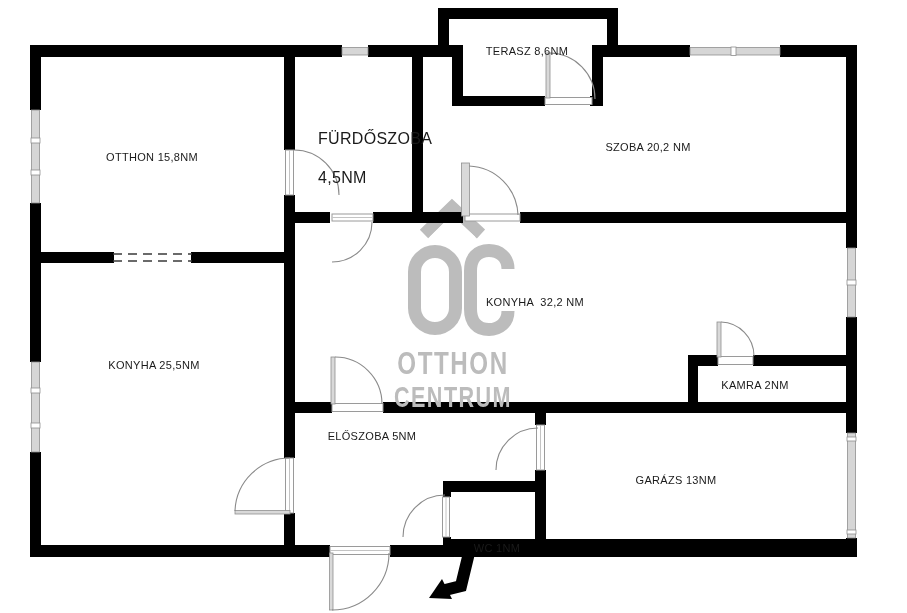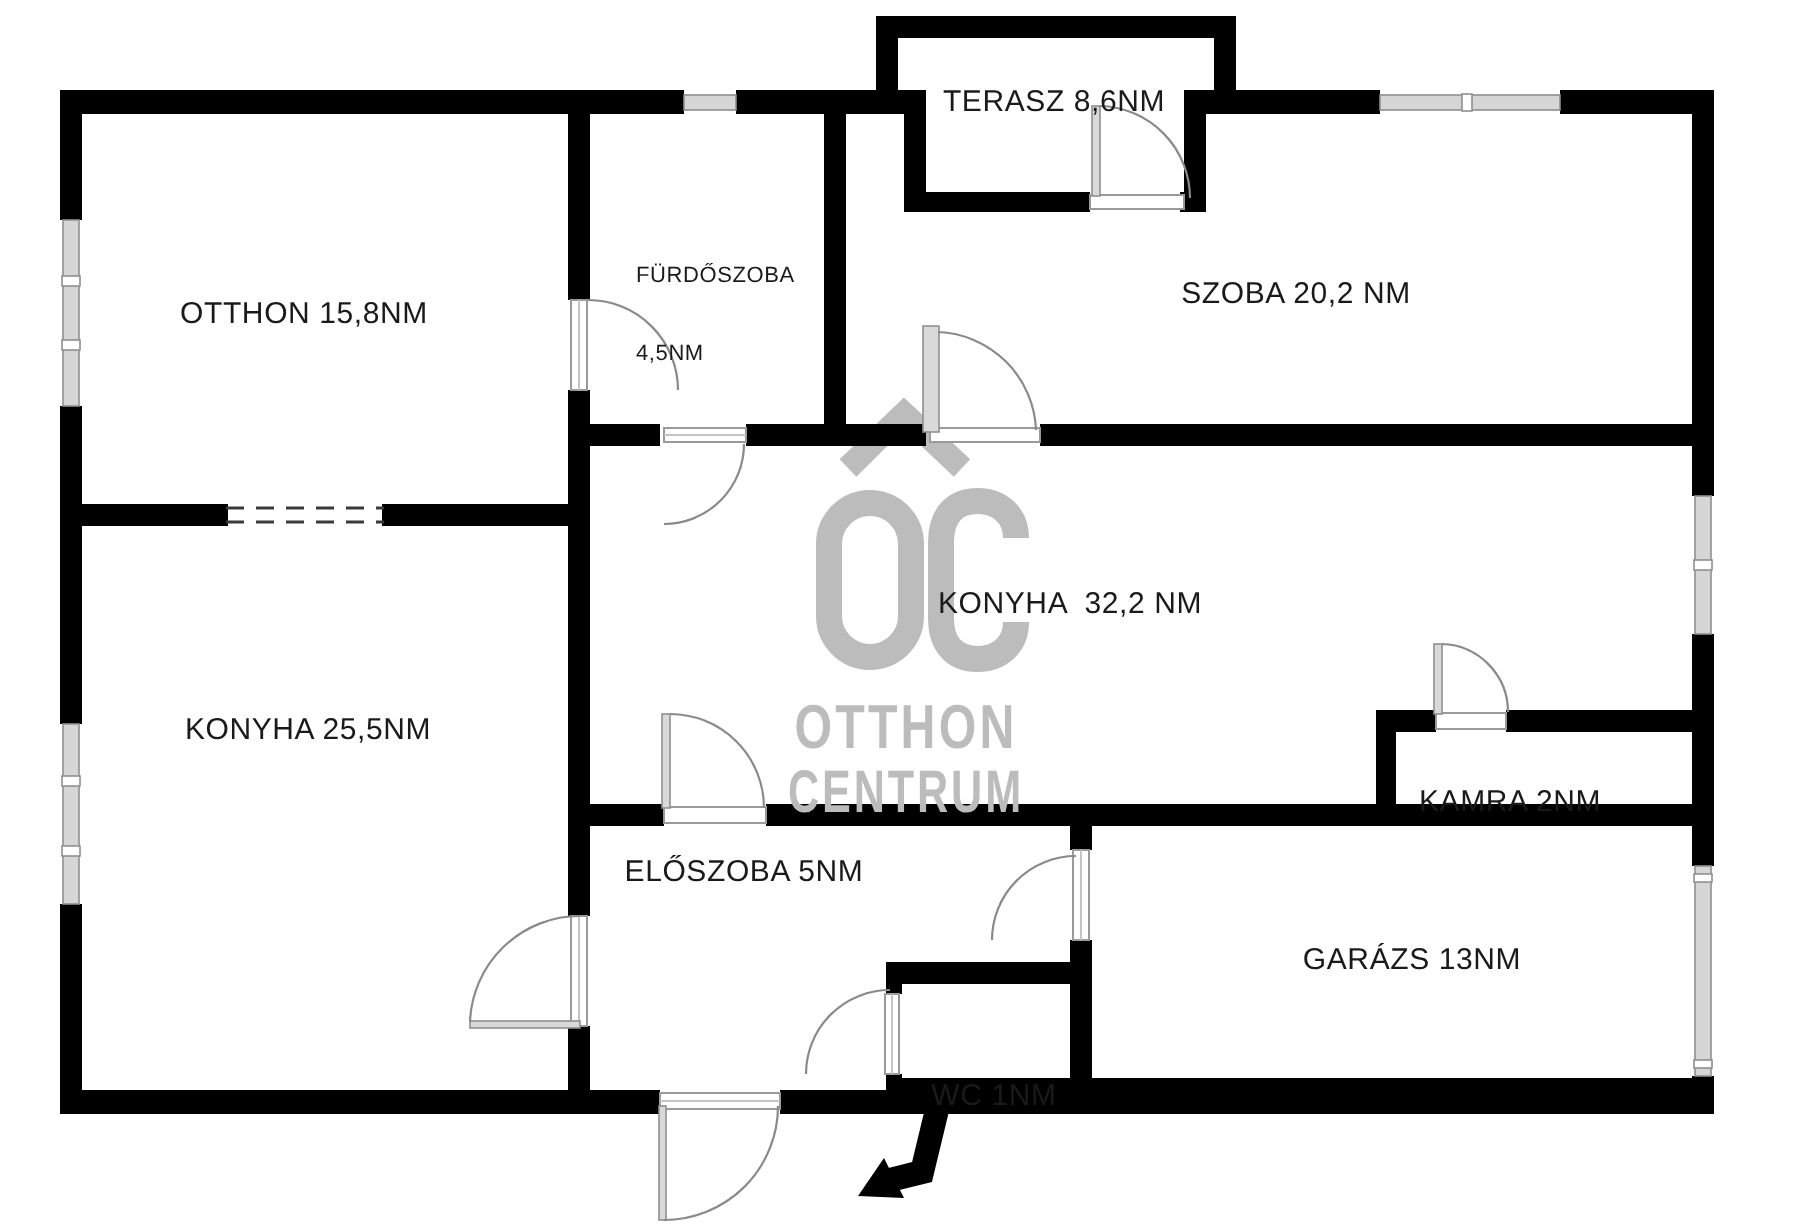--- a/index.html
+++ b/index.html
@@ -8,23 +8,23 @@
   .plan svg{position:absolute;left:0;top:0;}
   .wall{fill:#000000;}
   .win{fill:#d6d6d6;stroke:#8f8f8f;stroke-width:0.8;}
   .tick{fill:#ffffff;stroke:#8f8f8f;stroke-width:0.8;}
   .sill{fill:#ffffff;stroke:#9a9a9a;stroke-width:1;}
   .sill-mid{stroke:#c4c4c4;stroke-width:1;}
   .leaf{fill:#d9d9d9;stroke:#8f8f8f;stroke-width:0.8;}
   .arc{fill:none;stroke:#8a8a8a;stroke-width:1.1;}
   .dash{stroke:#3a3a3a;stroke-width:1.4;stroke-dasharray:9 6;}
   .wm{stroke:#bcbcbc;fill:none;}
-  .lbl{position:absolute;font-size:15px;color:#1a1a1a;letter-spacing:.3px;white-space:pre;
+  .lbl{position:absolute;font-size:11px;color:#1a1a1a;letter-spacing:.3px;white-space:pre;
        transform:translate(-50%,-50%);z-index:3;}
-  .lbl-left{position:absolute;font-size:11px;color:#1a1a1a;letter-spacing:.3px;
+  .lbl-left{position:absolute;font-size:16px;color:#1a1a1a;letter-spacing:.3px;
        line-height:13px;white-space:pre;z-index:3;}
   .wm-text{position:absolute;font-weight:bold;color:#bcbcbc;z-index:2;white-space:pre;}
   .wm-1{left:453px;top:364px;font-size:31px;letter-spacing:2px;
         transform:translate(-50%,-50%) scaleX(0.78);}
   .wm-2{left:453px;top:397px;font-size:30px;letter-spacing:2px;
         transform:translate(-50%,-50%) scaleX(0.72);}
 </style>
 </head>
 <body>
 
@@ -175,18 +175,18 @@
 
 <div class="lbl" style="left:152px;top:157px">OTTHON 15,8NM</div>
 <div class="lbl-left" style="left:318px;top:106px">
   <div>FÜRDŐSZOBA</div>
   <div>4,5NM</div>
 </div>
 <div class="lbl" style="left:527px;top:51px">TERASZ 8,6NM</div>
 <div class="lbl" style="left:648px;top:147px">SZOBA 20,2 NM</div>
 <div class="lbl" style="left:535px;top:302px">KONYHA  32,2 NM</div>
 <div class="lbl" style="left:154px;top:365px">KONYHA 25,5NM</div>
-<div class="lbl" style="left:755px;top:401px">KAMRA 2NM</div>
+<div class="lbl" style="left:755px;top:385px">KAMRA 2NM</div>
 <div class="lbl" style="left:372px;top:436px">ELŐSZOBA 5NM</div>
-<div class="lbl" style="left:706px;top:480px">GARÁZS 13NM</div>
+<div class="lbl" style="left:676px;top:480px">GARÁZS 13NM</div>
 <div class="lbl" style="left:497px;top:548px">WC 1NM</div>
 
 </div>
 
 </body></html>

